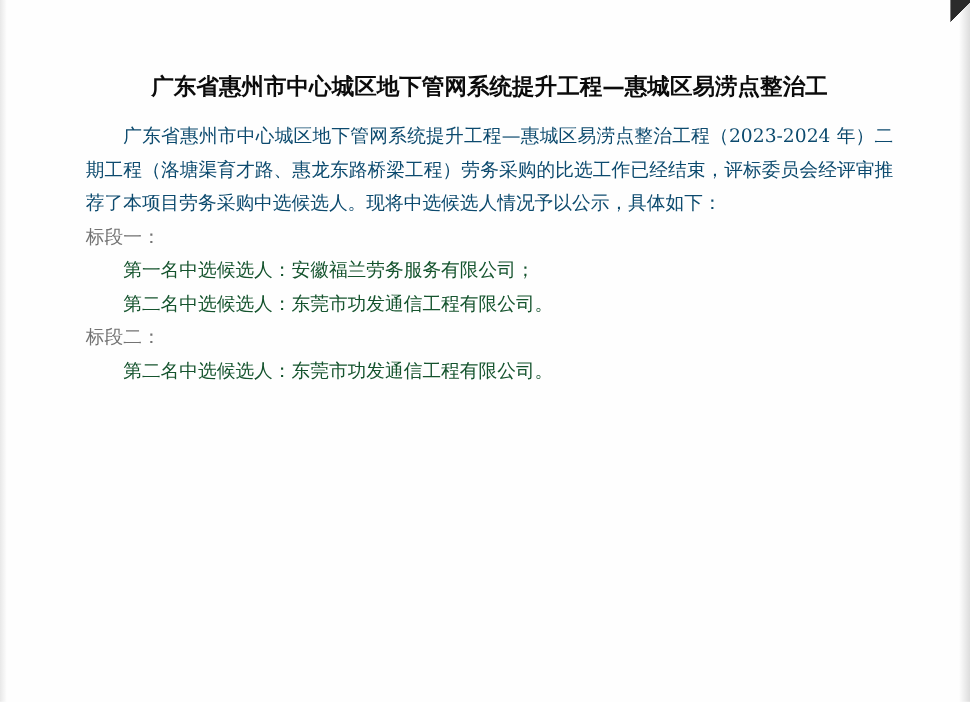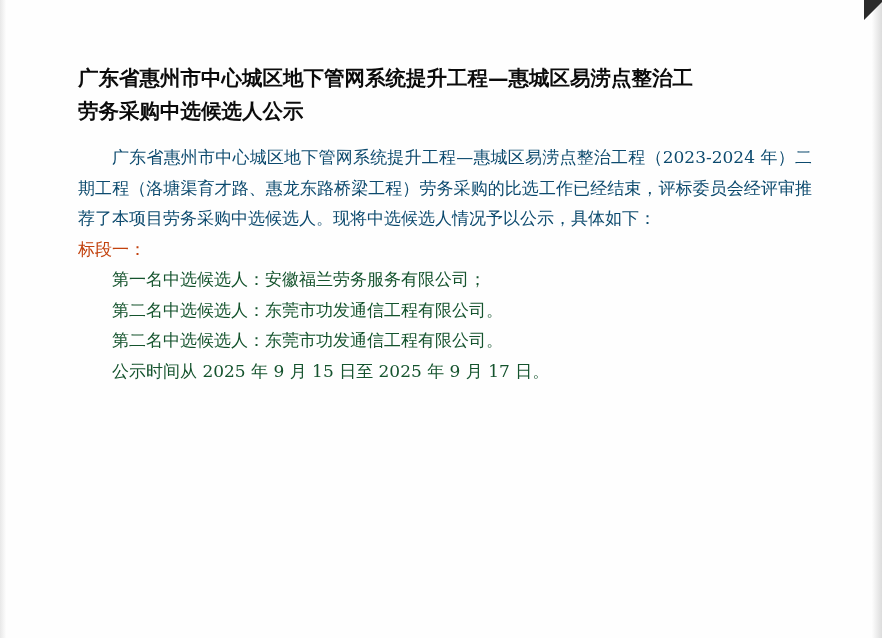--- a/index.html
+++ b/index.html
@@ -50,20 +50,21 @@
     left: 0;
     width: 882px;
     padding: 62px 70px 0 78px;
     box-sizing: border-box;
   }
   .doc-title {
     font-family: "DejaVu Serif", "Liberation Serif", serif;
     font-weight: bold;
     font-size: 20.5px;
     line-height: 33px;
+    text-align: center;
     letter-spacing: 0px;
     margin: 0 0 14px 0;
     color: #0b0b0b;
   }
   .doc-title .tline {
     display: block;
     white-space: nowrap;
   }
   .para {
     font-size: 17px;
@@ -73,21 +74,21 @@
     margin: 0;
     color: #0c4a6e;
   }
   .indent2 {
     text-indent: 34px;
   }
   .label-line {
     font-size: 17px;
     line-height: 30.5px;
     margin: 0;
-    color: #c2410c;
+    color: #737373;
   }
   .sub-line {
     font-size: 17px;
     line-height: 30.5px;
     margin: 0;
     padding-left: 34px;
     color: #14532d;
   }
 </style>
 </head>
@@ -95,28 +96,27 @@
 
 <div class="page">
   <div class="edge-left"></div>
   <div class="edge-right"></div>
   <div class="corner-mark"></div>
 
   <div class="content">
 
     <h1 class="doc-title">
       <span class="tline">广东省惠州市中心城区地下管网系统提升工程—惠城区易涝点整治工</span>
-      <span class="tline">劳务采购中选候选人公示</span>
     </h1>
 
     <p class="para indent2">广东省惠州市中心城区地下管网系统提升工程—惠城区易涝点整治工程（2023-2024 年）二期工程（洛塘渠育才路、惠龙东路桥梁工程）劳务采购的比选工作已经结束，评标委员会经评审推荐了本项目劳务采购中选候选人。现将中选候选人情况予以公示，具体如下：</p>
 
     <p class="label-line">标段一：</p>
     <p class="sub-line">第一名中选候选人：安徽福兰劳务服务有限公司；</p>
     <p class="sub-line">第二名中选候选人：东莞市功发通信工程有限公司。</p>
 
+    <p class="label-line">标段二：</p>
     <p class="sub-line">第二名中选候选人：东莞市功发通信工程有限公司。</p>
 
-    <p class="sub-line">公示时间从 2025 年 9 月 15 日至 2025 年 9 月 17 日。</p>
 
 
   </div>
 </div>
 
 </body></html>

